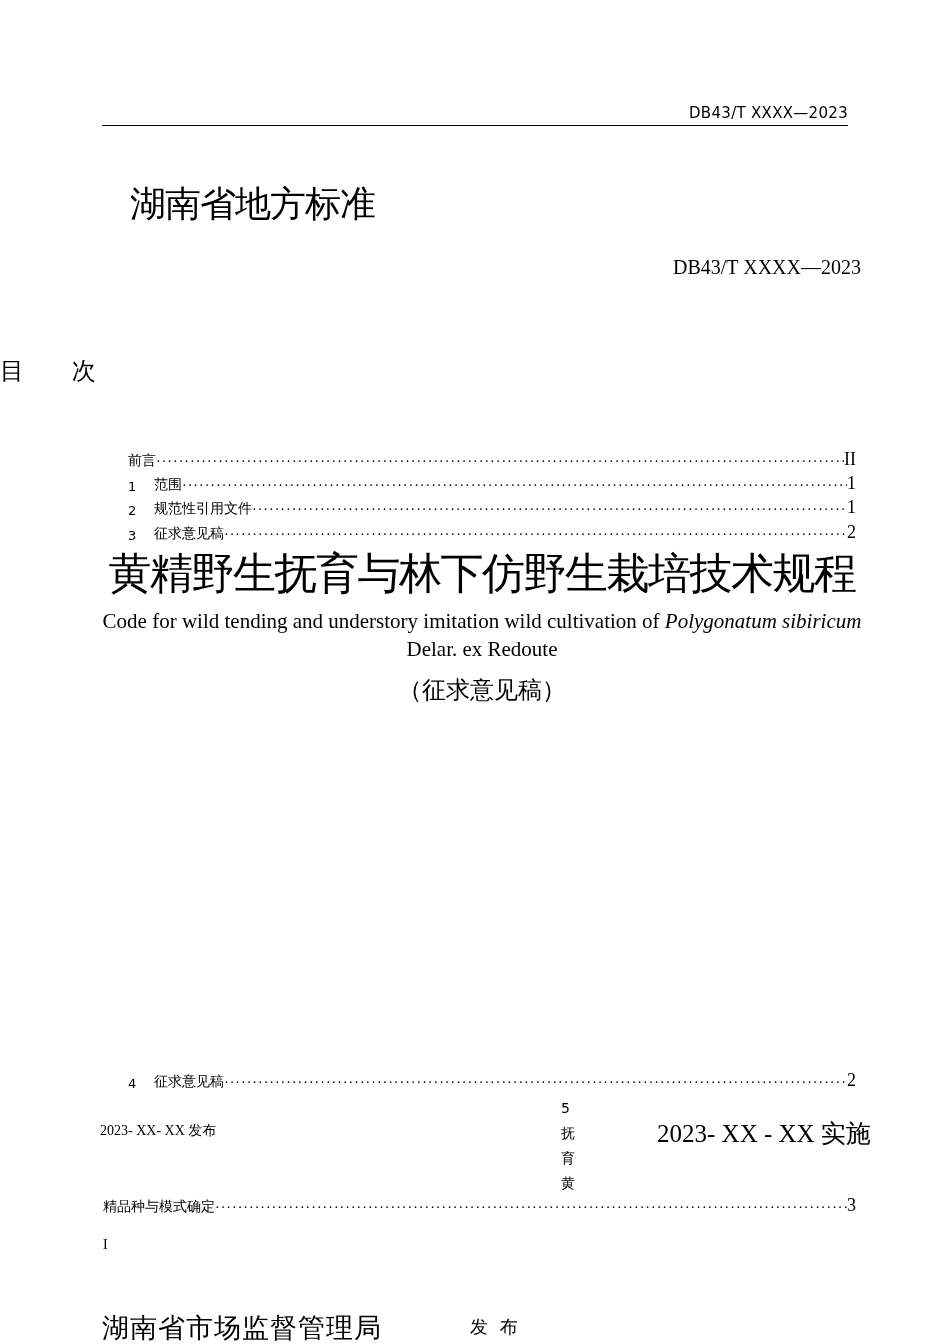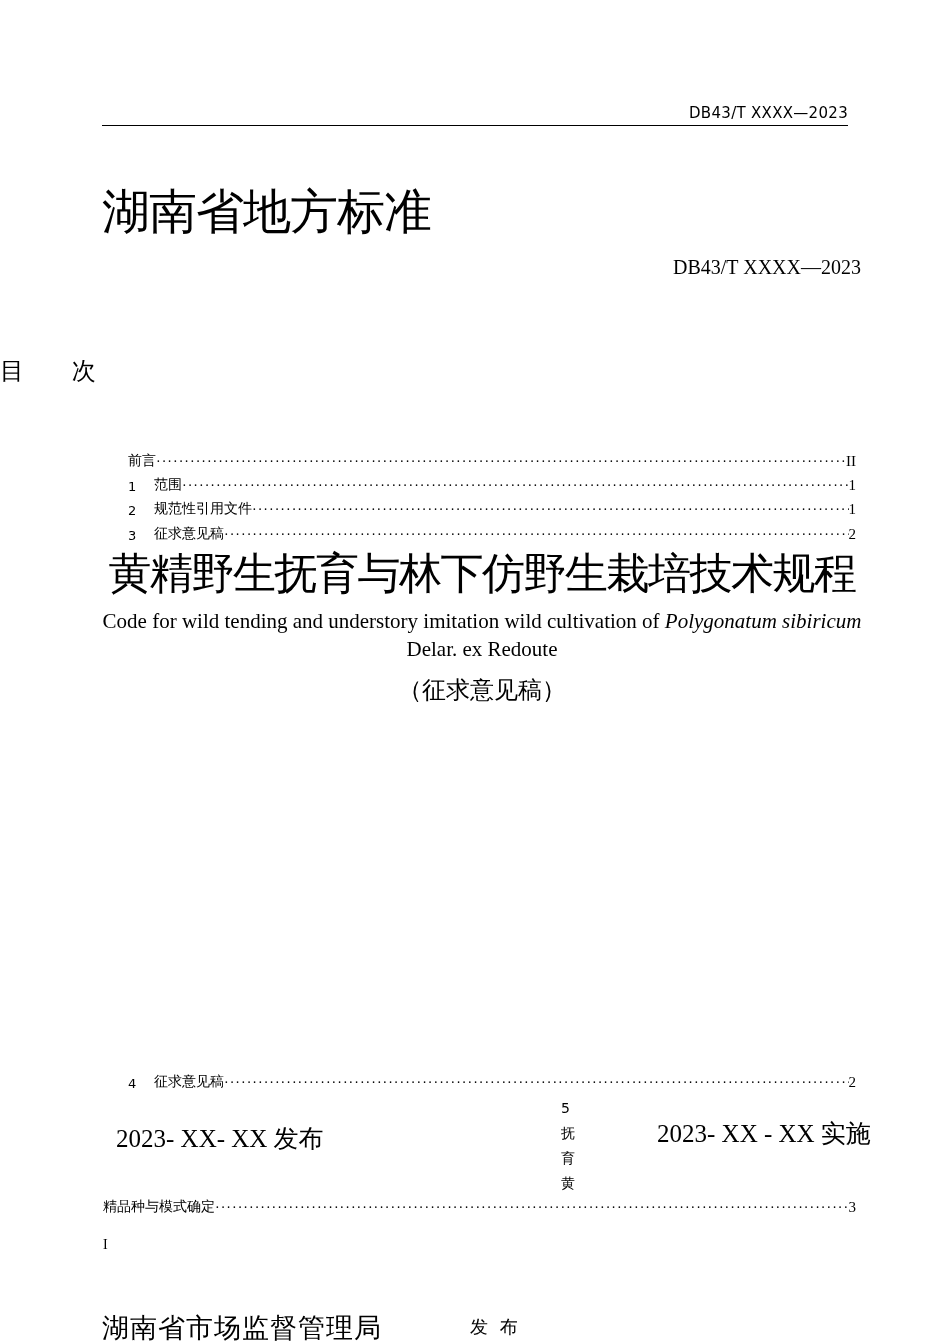--- a/index.html
+++ b/index.html
@@ -2,34 +2,34 @@
 <html><head>
 <meta charset="utf-8">
 <style>
   html, body { margin: 0; padding: 0; background: #ffffff; }
   body { width: 950px; height: 1344px; position: relative; overflow: hidden; color: #000; }
   .abs { position: absolute; white-space: nowrap; }
   .sans { font-family: "DejaVu Sans", sans-serif; }
   .serif { font-family: "Liberation Serif", "DejaVu Serif", serif; }
   .header-code { left: 0; right: 102px; top: 104px; text-align: right; font-size: 15px; letter-spacing: 0.3px; }
   .header-rule { left: 102px; top: 125px; width: 746px; height: 0; border-top: 1.5px solid #000; }
-  .std-title { left: 102px; top: 180px; font-size: 48px; letter-spacing: -1px; }
+  .std-title { left: 130px; top: 180px; font-size: 36px; letter-spacing: -1px; }
   .std-code { right: 89px; top: 256px; font-size: 20px; }
   .toc-title { left: 0; width: 950px; top: 355px; text-align: left; font-size: 24px; word-spacing: 40px; }
   .toc-row { position: absolute; display: flex; align-items: flex-end; font-size: 14px; height: 20px; }
   .toc-num { width: 26px; font-family: "DejaVu Sans", sans-serif; font-size: 13px; }
   .toc-label { font-family: "DejaVu Serif", serif; font-size: 14px; }
   .toc-dots { flex: 1; overflow: hidden; font-family: "Liberation Serif", serif; font-size: 14px; letter-spacing: 1px; white-space: nowrap; }
   .toc-dots::before { content: "··································································································································································································"; }
-  .toc-page { font-family: "Liberation Serif", serif; font-size: 15px; }
+  .toc-page { font-family: "Liberation Serif", serif; font-size: 18px; }
   .main-title { left: 0; width: 964px; top: 545px; text-align: center; font-size: 43px; letter-spacing: -1.5px; }
   .en-title { left: 0; width: 964px; top: 607px; text-align: center; font-size: 21px; line-height: 28px; white-space: normal; }
   .en-title i { }
   .draft { left: 0; width: 964px; top: 674px; text-align: center; font-size: 24px; }
-  .date-left { left: 116px; top: 1122px; font-size: 25px; }
+  .date-left { left: 100px; top: 1122px; font-size: 14px; }
   .date-right { left: 657px; top: 1117px; font-size: 25px; }
   .vert { left: 561px; top: 1096px; font-size: 14px; line-height: 25px; width: 18px; text-align: left; white-space: normal; }
   .page-roman { left: 103px; top: 1237px; font-size: 14px; }
   .authority { left: 102px; top: 1310px; font-size: 27px; letter-spacing: 1px; }
   .publish { left: 470px; top: 1315px; font-size: 18px; letter-spacing: 3px; }
 </style>
 </head>
 <body>
 
 <div class="abs sans header-code">DB43/T XXXX—2023</div>

